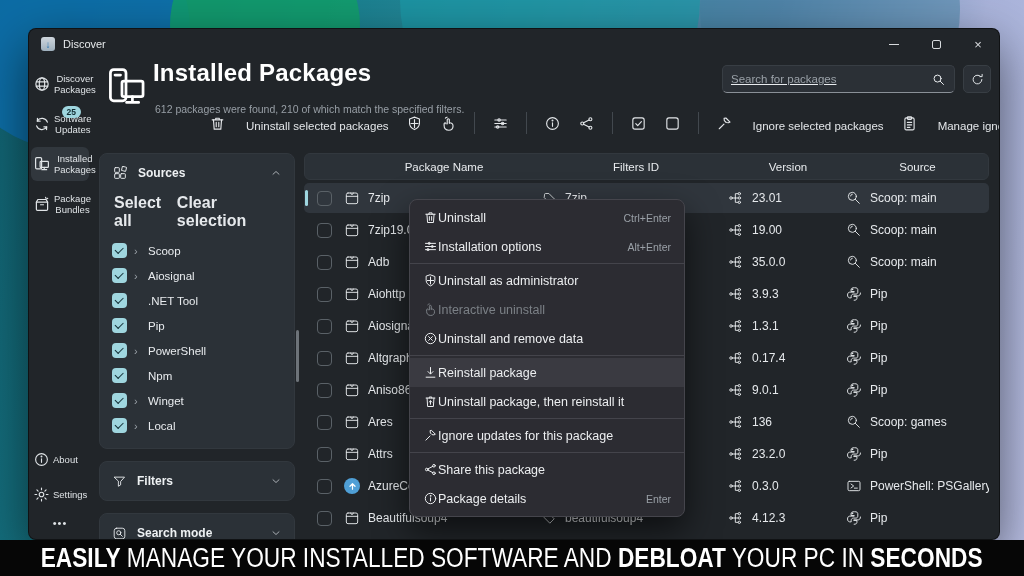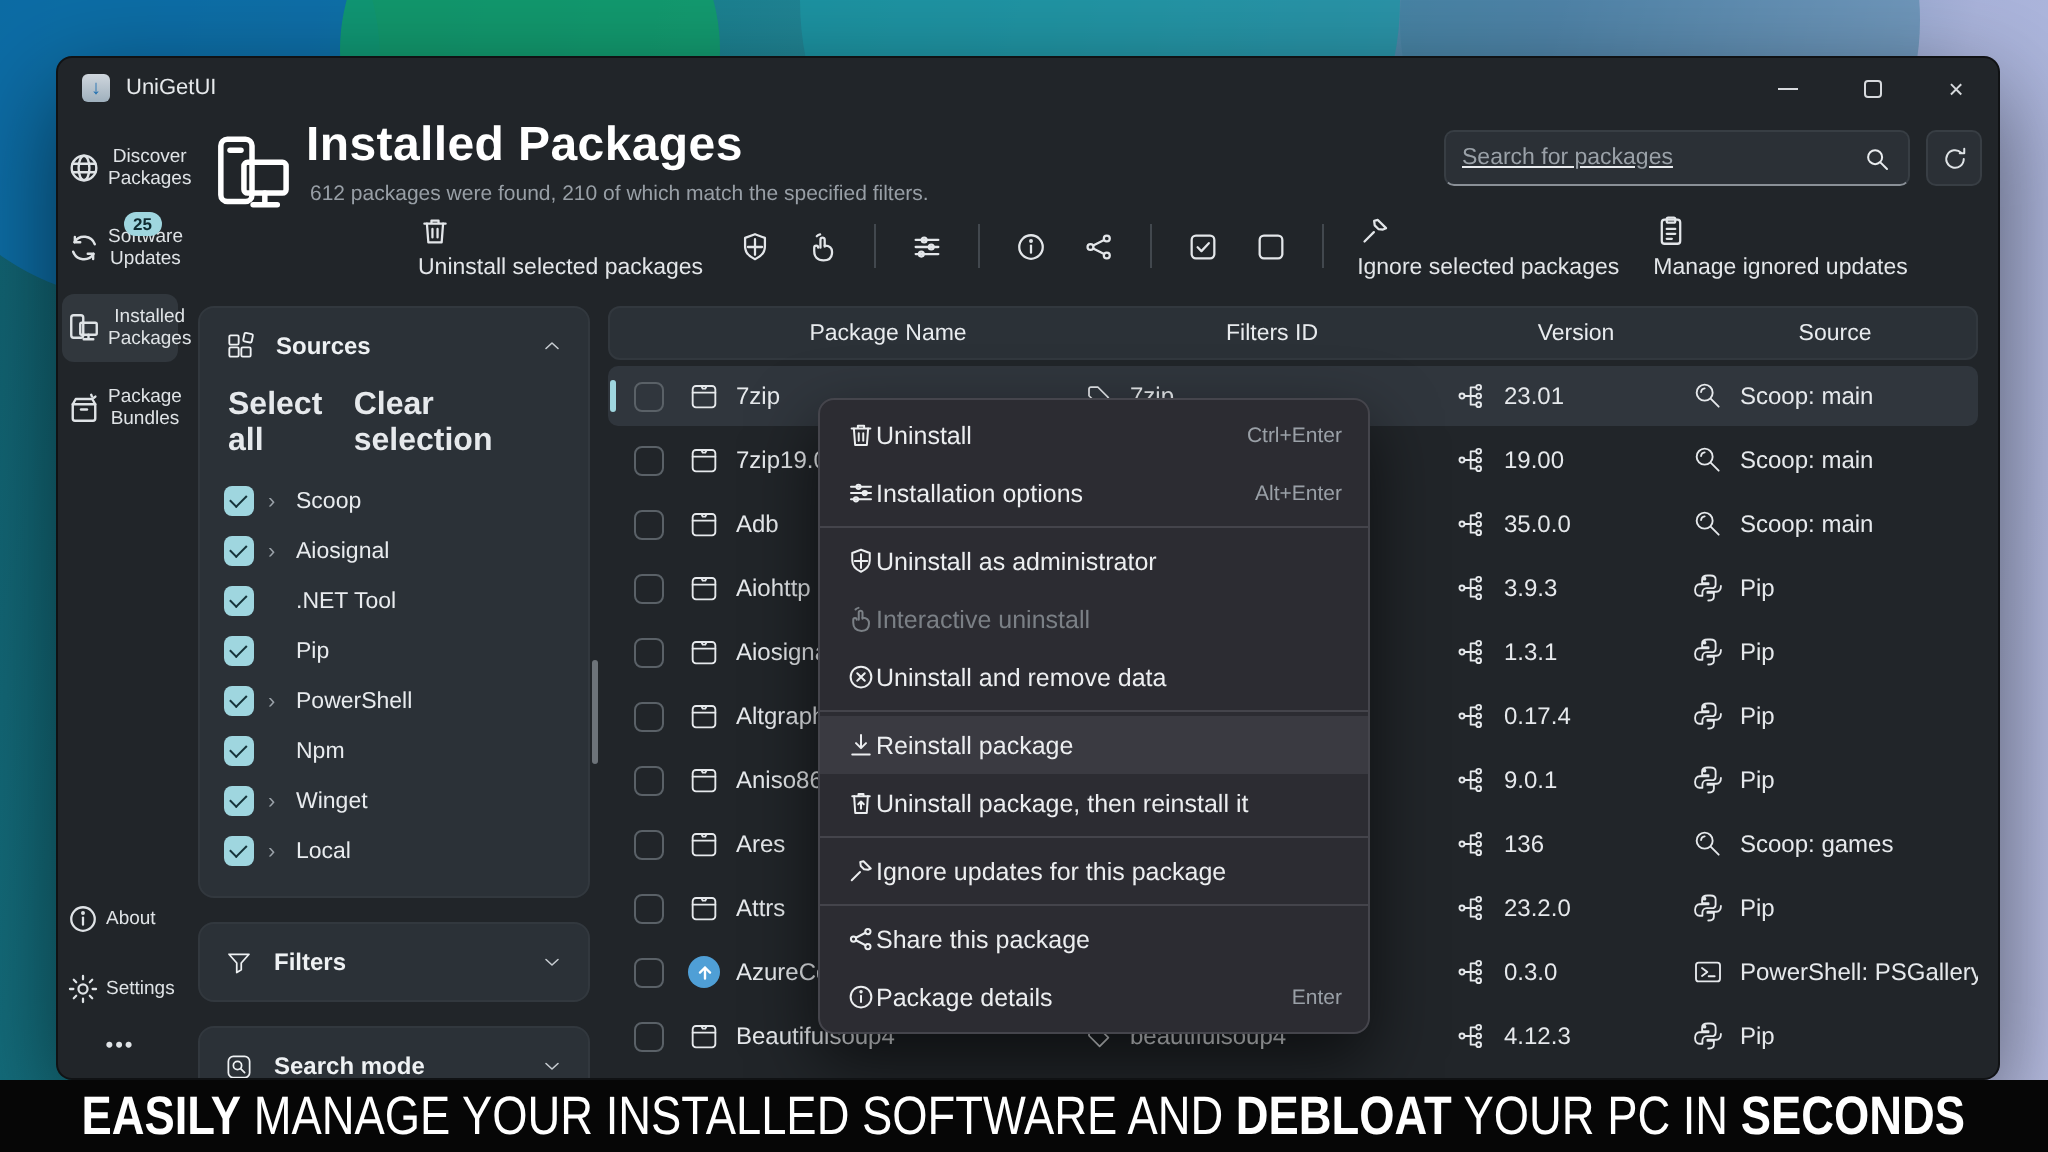--- a/index.html
+++ b/index.html
@@ -28,28 +28,28 @@
   .nav-item .lbl{font-size:9.5px;line-height:11px;text-align:center;}
   .nav-item.selected{background:#31373d;}
   .badge{position:absolute;top:-1px;right:8px;background:#9fd6df;color:#0f2b31;font-size:8.5px;font-weight:bold;border-radius:8px;padding:1px 5px;line-height:10px;}
   .nav-bottom{margin-top:auto;display:flex;flex-direction:column;align-items:center;}
   .more-dots{color:#dfe3e6;font-size:11px;letter-spacing:1px;margin-top:2px;}
 
   
   .main{position:absolute;left:62px;right:0;top:30px;bottom:0;}
   .bigicon{position:absolute;left:12px;top:6px;color:#fff;}
   .page-title{position:absolute;left:62px;top:0px;font-size:24px;font-weight:bold;color:#fff;letter-spacing:.2px;}
-  .page-sub{position:absolute;left:64px;top:32px;font-size:10.5px;color:#989fa6;}
+  .page-sub{position:absolute;left:64px;top:44px;font-size:10.5px;color:#989fa6;}
   .searchwrap{position:absolute;right:44px;top:6px;width:233px;height:28px;background:#2b3036;border:1px solid #383e44;border-bottom:1px solid #8a9097;border-radius:5px;display:flex;align-items:center;padding:0 8px;text-decoration:underline;}
   .searchwrap input{flex:1;background:transparent;border:none;outline:none;color:#cfd4d8;font-size:11.5px;font-family:inherit;}
   .searchwrap input::placeholder{color:#9aa1a8;}
   .refreshbtn{position:absolute;right:8px;top:6px;width:28px;height:28px;background:#2b3036;border:1px solid #383e44;border-radius:5px;display:flex;align-items:center;justify-content:center;color:#dfe3e6;}
 
   .toolbar{position:absolute;left:118px;top:46px;height:36px;display:flex;align-items:center;gap:17px;color:#e3e6e9;}
-  .tbtn{display:flex;align-items:flex-start;gap:4px;font-size:11.5px;white-space:nowrap;flex-direction:column;}
+  .tbtn{display:flex;align-items:flex-end;gap:20px;font-size:11.5px;white-space:nowrap;}
   .tsep{width:1px;height:22px;background:#42484e;}
 
   
   .leftcol{position:absolute;left:8px;top:94px;width:196px;bottom:8px;}
   .panel{background:#2b3137;border:1px solid #32383e;border-radius:8px;margin-bottom:12px;}
   .panel-h{height:38px;display:flex;align-items:center;padding:12px 12px;gap:10px;font-size:12px;font-weight:bold;color:#eef1f3;}
   .panel-h .chev{margin-left:auto;color:#c7ccd1;}
   .srcbody{padding:0 8px 10px;}
   .srclinks{display:flex;justify-content:space-between;padding:2px 6px 8px;font-size:16px;font-weight:bold;color:#e6e9ec;}
   .srcrow{display:flex;align-items:center;gap:7px;height:25px;padding-left:4px;font-size:11.5px;color:#e8ebee;}
@@ -98,21 +98,21 @@
   <div class="blob b3"></div>
   <div class="blob b4"></div>
 </div>
 
 <div class="window">
 
   <div class="titlebar">
     <div class="appicon">
         <span>↓</span>
       </div>
-    <span class="apptitle">UniGetUI</span>
+    <span class="apptitle">Discover</span>
     <div class="wincontrols">
       <div class="wc">
           <span class="bar"></span>
         </div>
       <div class="wc">
           <span class="box"></span>
         </div>
       <div class="wc">
           <span>×</span>
         </div>

